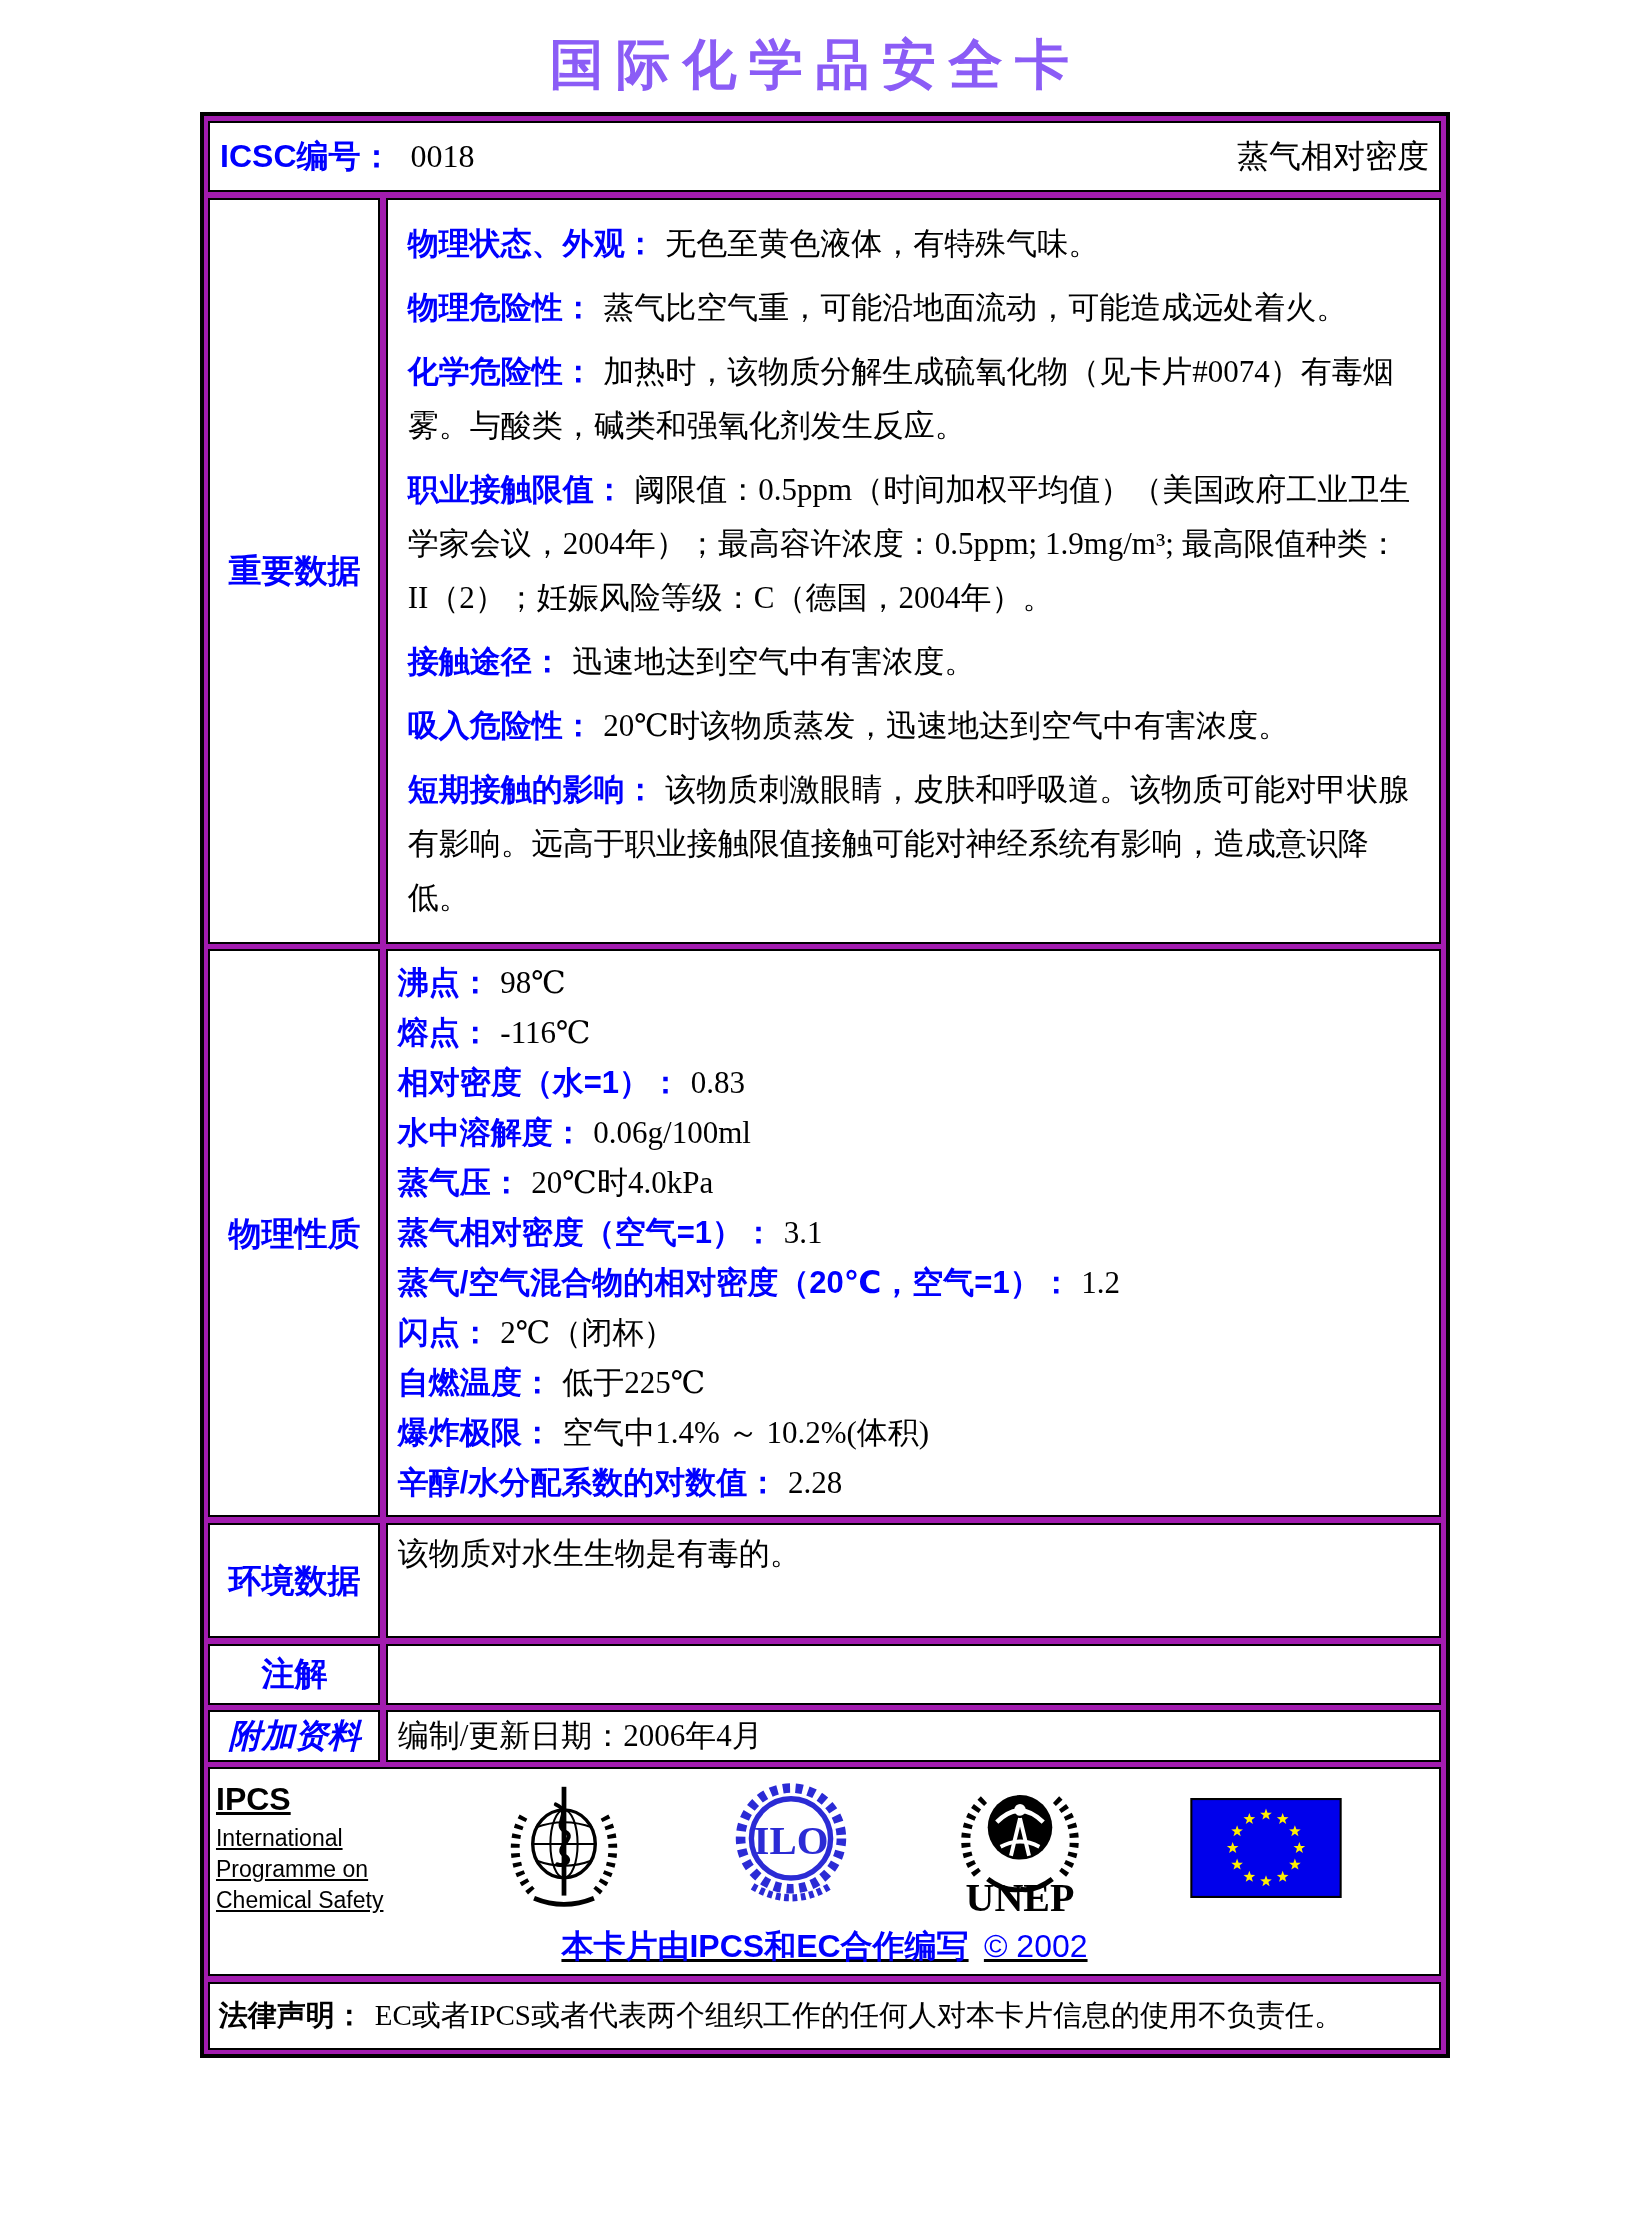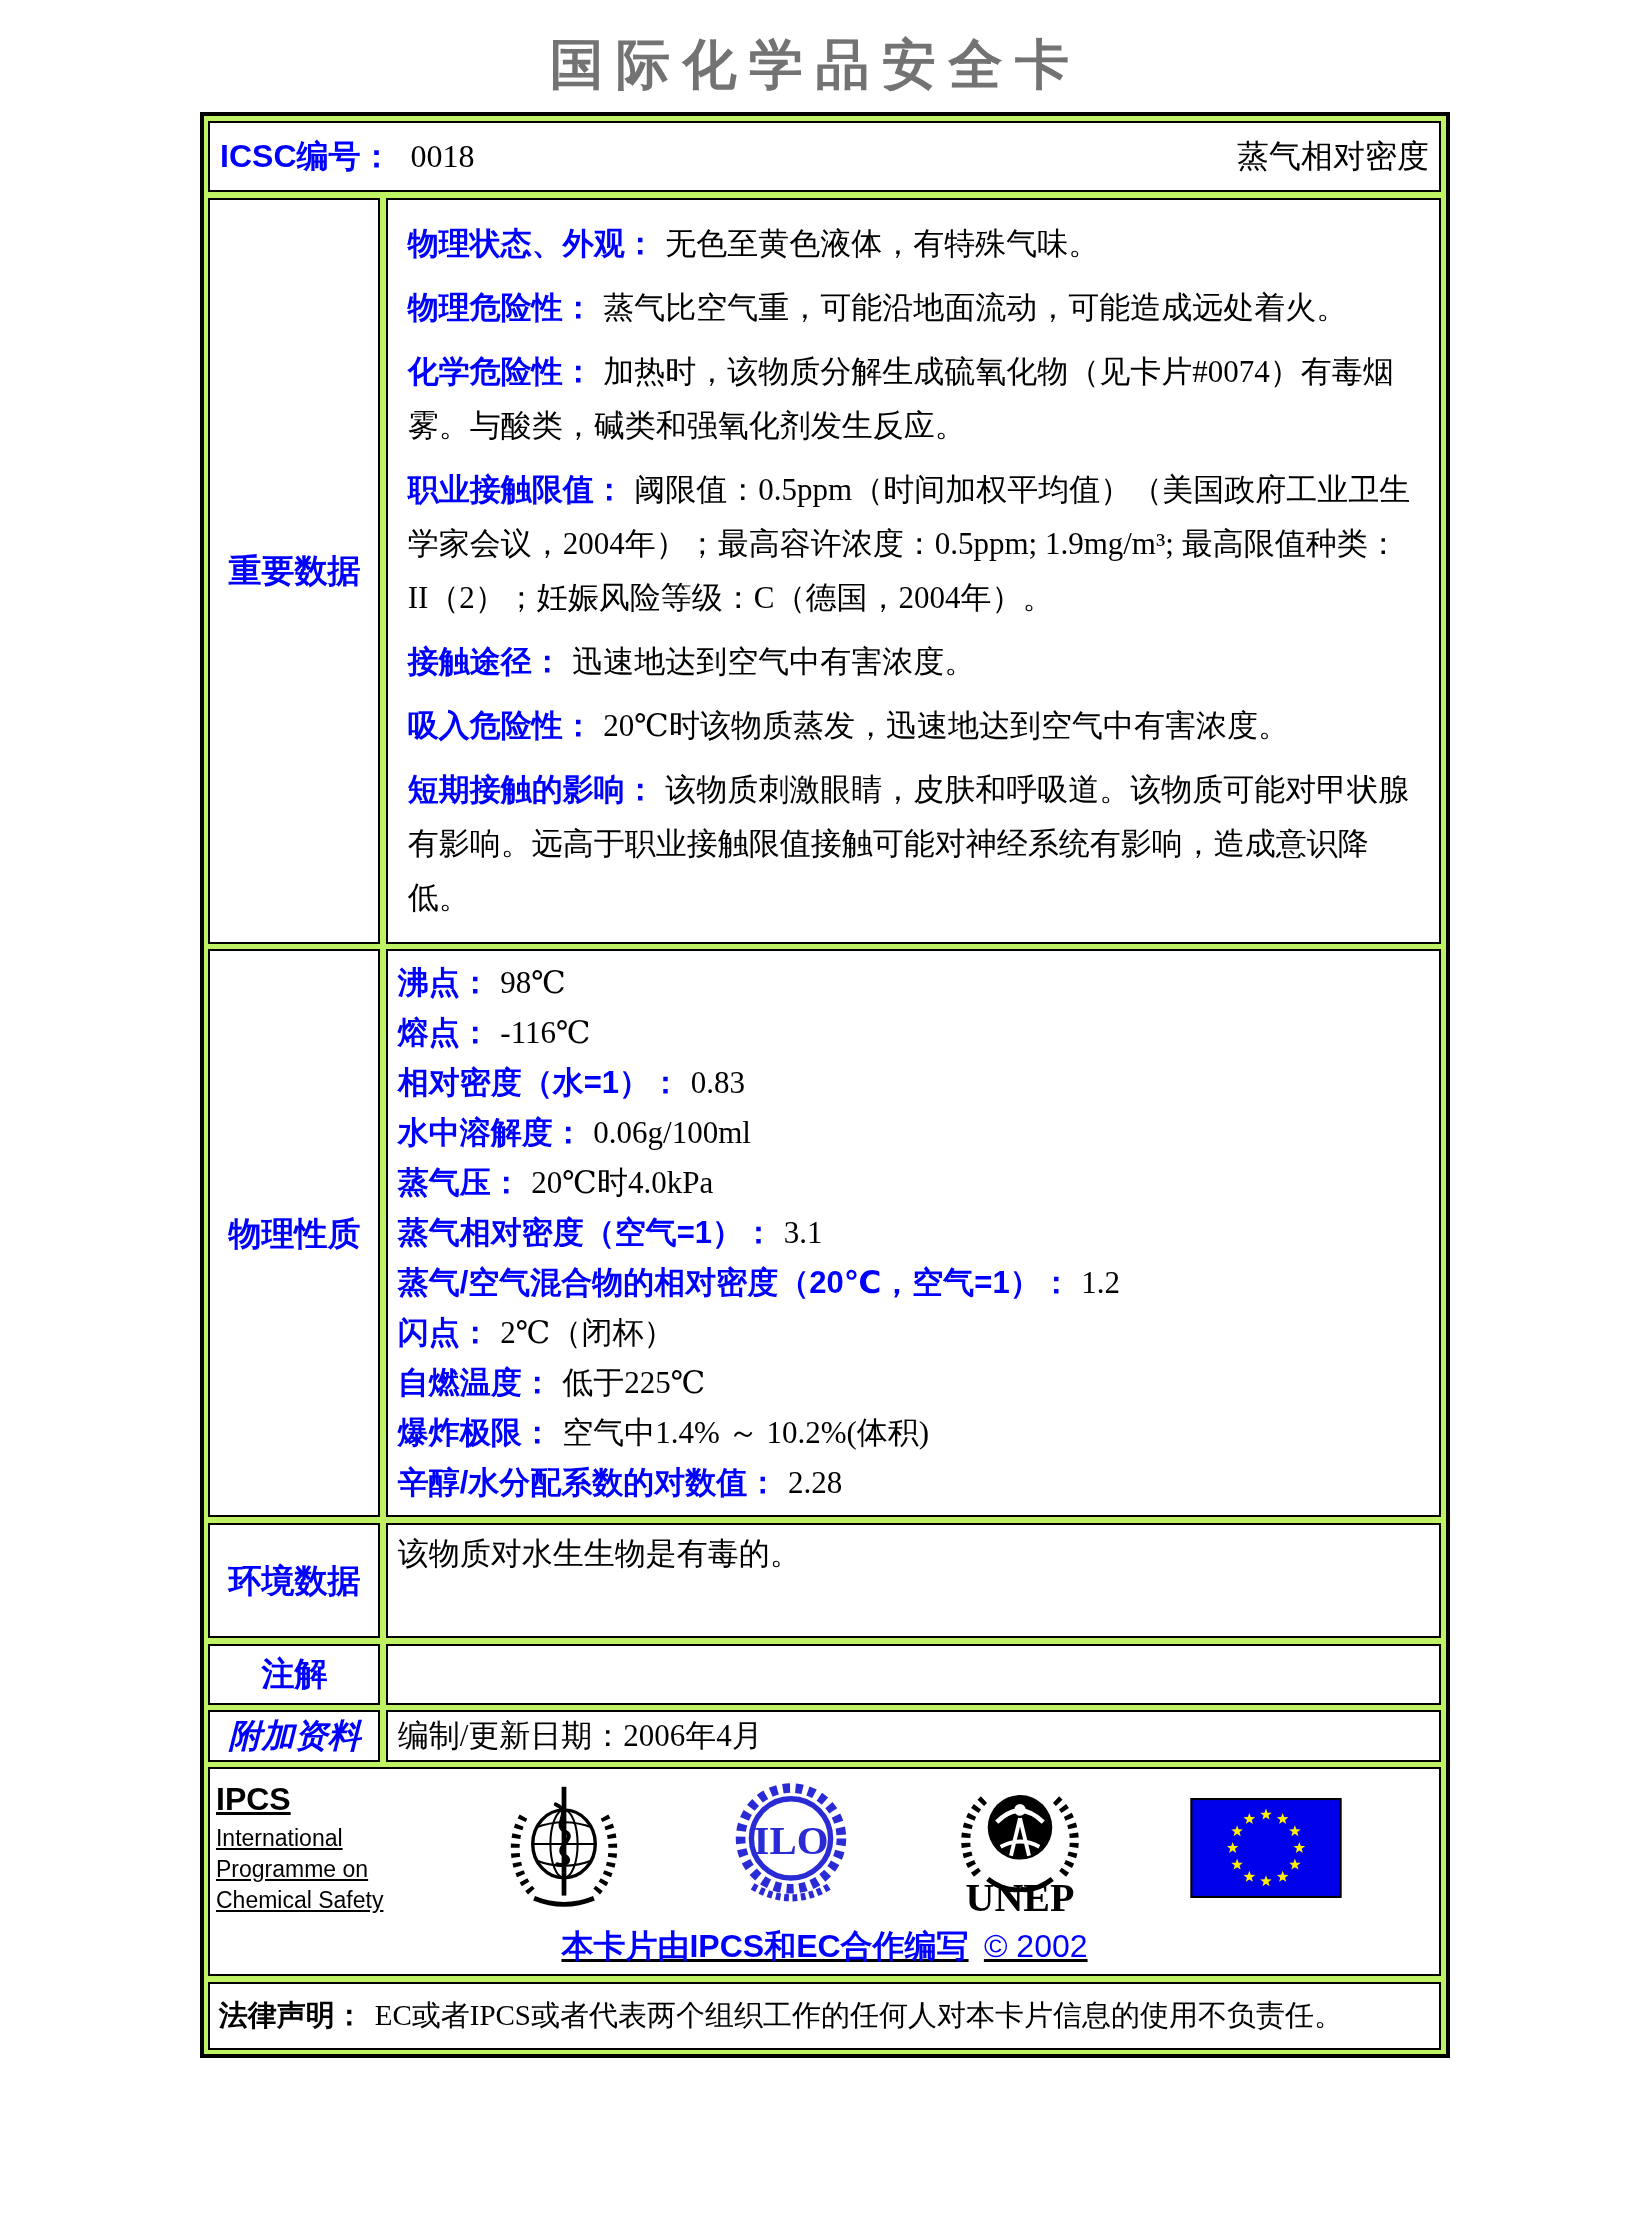--- a/index.html
+++ b/index.html
@@ -5,25 +5,25 @@
   html,body{margin:0;padding:0;background:#fff;}
   body{
     width:1649px;height:2227px;position:relative;
     font-family:"Liberation Serif","DejaVu Serif",serif;
     color:#000;-webkit-font-smoothing:antialiased;
   }
   .page-title{
     margin:35px 18px 18px 0;text-align:center;
     font-family:"Liberation Sans","DejaVu Sans",sans-serif;
     font-size:54px;font-weight:bold;letter-spacing:12.5px;
-    color:#737373;line-height:1.1;
+    color:#8b5cf6;line-height:1.1;
   }
   .card{
     width:1250px;margin:0 auto;border:4.9px solid #000;
-    padding:4.9px;box-sizing:border-box;background:#bef264;
+    padding:4.9px;box-sizing:border-box;background:#a21caf;
   }
   .row{display:grid;grid-template-columns:172px 1fr;column-gap:5.6px;margin-bottom:5.6px;}
   .row.full{grid-template-columns:1fr;}
   .row:last-child{margin-bottom:0;}
   .cell{border:2.8px solid #000;background:#fff;box-sizing:content-box;}
   .label-cell{
     display:flex;align-items:center;justify-content:center;text-align:right;
     font-family:"Liberation Sans","DejaVu Sans",sans-serif;
     font-size:33px;font-weight:bold;color:#0000fe;line-height:1.15;
   }

